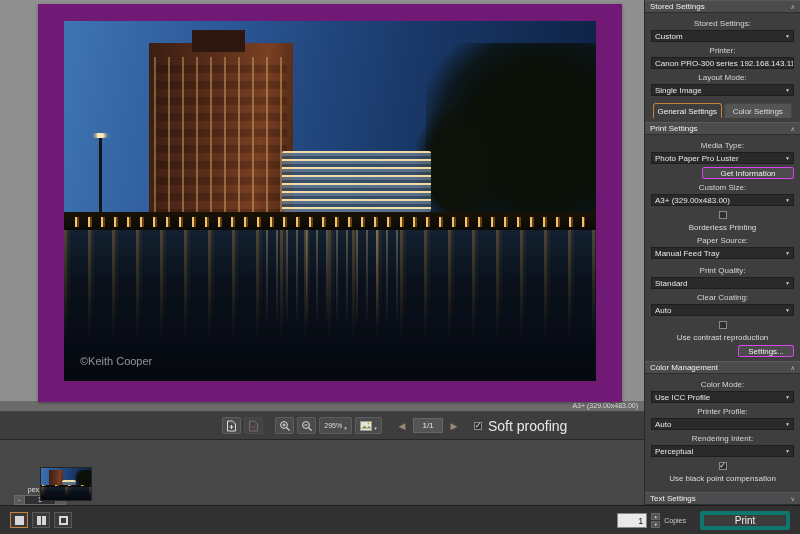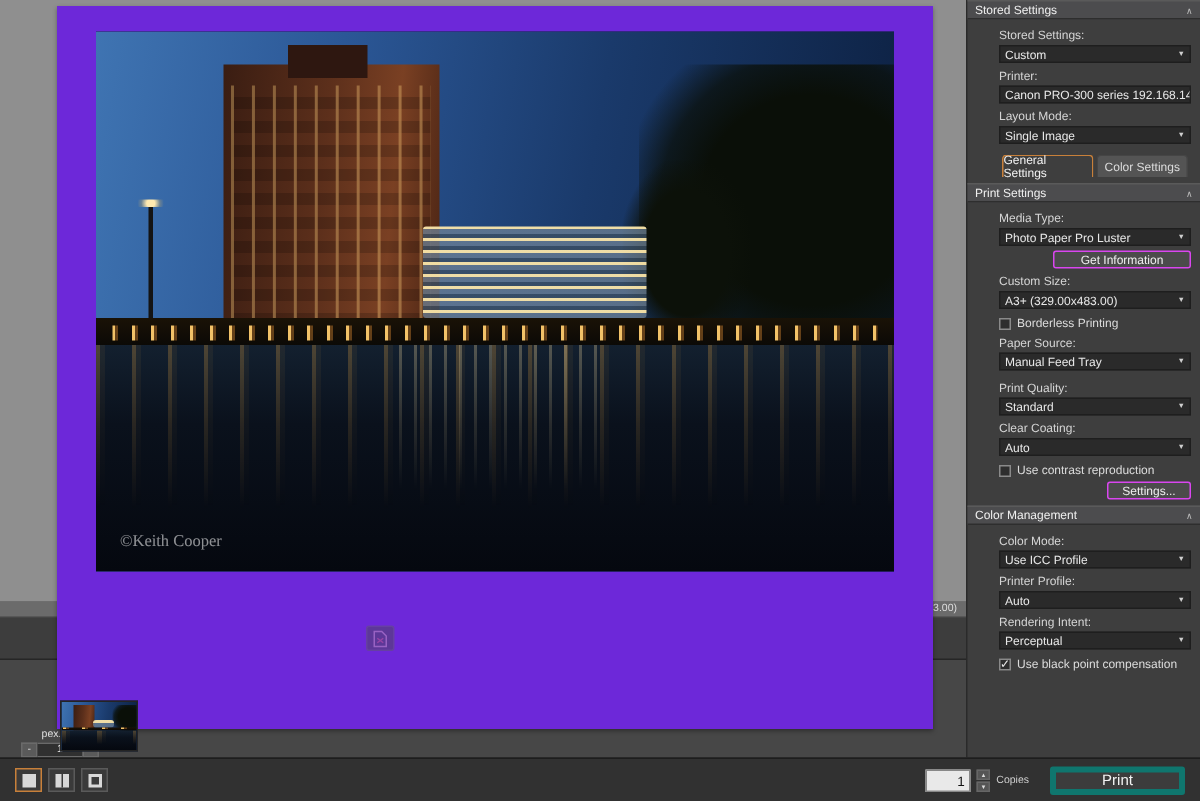--- a/index.html
+++ b/index.html
@@ -4,22 +4,22 @@
 <style>
   * { margin:0; padding:0; box-sizing:border-box; }
   html,body { width:800px; height:534px; overflow:hidden; background:#313131;
     font-family:"Liberation Sans", sans-serif; }
   .app { width:800px; height:534px; display:flex; flex-direction:column; }
   .content { display:flex; height:505px; }
 
   
   .main-col { width:652px; display:flex; flex-direction:column; }
   .preview-area { height:406px; background:#8f8f8f; position:relative; }
-  .paper { position:absolute; left:38px; top:4px; width:584px; height:482px;
-    background:#6d28d9; box-shadow:0 1px 3px rgba(0,0,0,.35);font-family:Liberation Serif, serif; }
+  .paper { position:absolute; left:38px; top:4px; width:584px; height:398px;
+    background:#701a75; box-shadow:0 1px 3px rgba(0,0,0,.35); }
   .photo { position:absolute; left:26px; top:17px; width:532px; height:360px;
     overflow:hidden; background:#0b1d3c; }
 
   
   .ph-sky { position:absolute; inset:0;
     background:linear-gradient(100deg,#3f74b2 0%,#2b5796 28%,#1a3a6b 58%,#0b1d3c 100%); }
   .ph-trees { position:absolute; right:-4%; top:6%; width:36%; height:56%;
     background:radial-gradient(ellipse at 60% 45%, #0a0f08 45%, rgba(10,15,8,.75) 62%, transparent 78%); }
   .ph-trees2 { position:absolute; right:18%; top:24%; width:16%; height:34%;
     background:radial-gradient(ellipse at 50% 50%, #0c1109 48%, transparent 75%); }
@@ -90,30 +90,30 @@
   .thumb-stepper .st-val { flex:1; background:#303030; border-top:1px solid #6a6a6a;
     border-bottom:1px solid #6a6a6a; color:#eee; font-size:7px; line-height:8px; text-align:center; }
 
   
   .panel { width:156px; background:#3e3e3e; border-left:1px solid #2a2a2a;
     color:#dcdcdc; font-size:8px; display:flex; flex-direction:column; }
   .sec-hdr { height:13px; background:#4c4c4e; border-top:1px solid #5a5a5a;
     border-bottom:1px solid #2e2e2e; display:flex; align-items:center;
     justify-content:space-between; padding:0 5px; color:#efefef; }
   .sec-hdr .chev { font-size:6px; color:#bbb; }
-  .pbody { padding:2px 6px 4px 21px; }
+  .pbody { padding:2px 6px 4px 6px;text-align:center; }
   .flabel { margin-top:4px; color:#d5d5d5; }
   .dd { margin-top:2px; height:12px; background:#2a2a2a; border:1px solid #1e1e1e;
     display:flex; align-items:center; justify-content:space-between; padding:0 3px;
     color:#e8e8e8; white-space:nowrap; overflow:hidden; }
   .dd .arr { font-size:5px; color:#cfcfcf; margin-left:2px; }
   .pbtn { margin-top:3px; height:12px; background:#4b4b4b; border:1px solid #d946ef;
     border-radius:2px; color:#efefef; display:flex; align-items:center; justify-content:center; }
   .pbtn.right { margin-left:auto; }
-  .chk-row { display:flex; align-items:center; gap:4px; margin-top:5px; }
+  .chk-row { display:flex; align-items:center; gap:4px; margin-top:5px;flex-direction:column; }
   .tabs { display:flex; margin-top:7px; padding:0 2px; }
   .tab { flex:1; height:15px; display:flex; align-items:center; justify-content:center;
     font-size:8px; border-radius:3px 3px 0 0; }
   .tab.active { background:#3e3e3e; border:1px solid #c8803a; border-bottom:none; color:#f2f2f2; }
   .tab.inactive { background:#545454; border:1px solid #454545; border-bottom:none;
     color:#dcdcdc; margin-left:2px; }
 
   
   .bottom-bar { height:29px; background:#313131; border-top:1px solid #1d1d1d;
     display:flex; align-items:center; justify-content:space-between; padding:0 10px; }
@@ -335,20 +335,24 @@
         <div class="dd">
           <span>Perceptual</span>
           <span class="arr">▼</span>
         </div>
         <div class="chk-row" style="margin-bottom:5px">
           <span class="chk">✓</span>
           <span>Use black point compensation</span>
         </div>
       </div>
 
+      <div class="sec-hdr">
+        <span>Text Settings</span>
+        <span class="chev">∨</span>
+      </div>
     </div>
   </div>
 
   <div class="bottom-bar">
     <div class="view-btns">
       <div class="vbtn active">
         <div class="vic"></div>
       </div>
       <div class="vbtn">
         <div class="vic split"></div>

